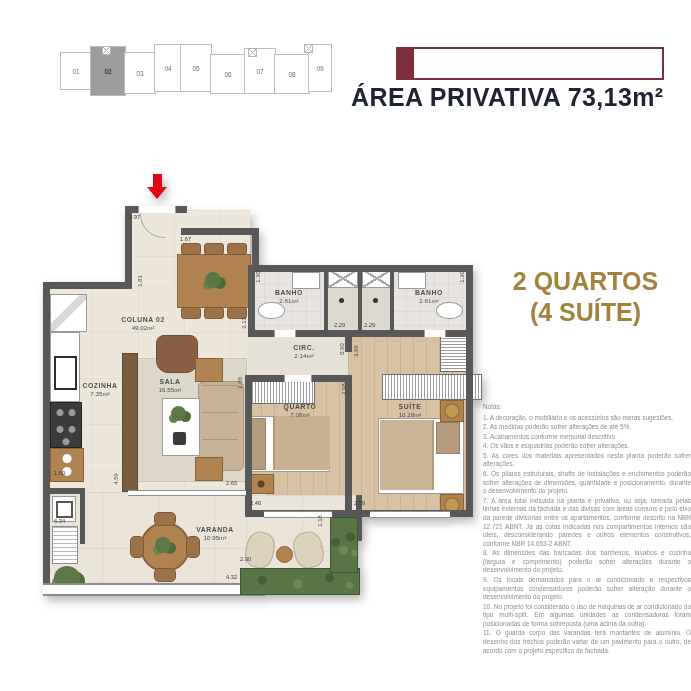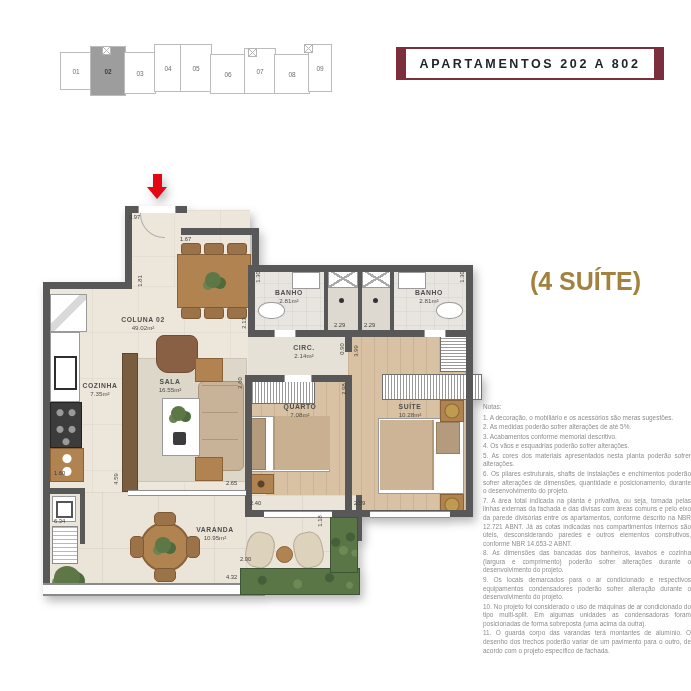--- a/index.html
+++ b/index.html
@@ -83,25 +83,26 @@
     <div class="kcell" style="left:184px;top:8px;width:30px;height:44px">07</div>
     <div class="kcell" style="left:214px;top:14px;width:34px;height:38px">08</div>
     <div class="kcell" style="left:248px;top:4px;width:22px;height:46px">09</div>
     <div class="kx" style="left:42px;top:6px"></div>
     <div class="kx" style="left:188px;top:8px"></div>
     <div class="kx" style="left:244px;top:4px"></div>
   </div>
 
   <div id="badge" class="abs">
     <div class="cap"></div>
-    <div class="btxt">APARTAMENTOS 202 A 802</div>
     <div class="cap"></div>
   </div>
+  <div id="areaTitle" class="abs">ÁREA PRIVATIVA 73,13m²</div>
 
   <div id="summary" class="abs">
+    <div>2 QUARTOS</div>
     <div>(4 SUÍTE)</div>
   </div>
 
   <div id="notes" class="abs">
     <div class="ntitle">Notas:</div>
     <div class="nt">1. A decoração, o mobiliário e os acessórios são meras sugestões.</div>
     <div class="nt">2. As medidas poderão sofrer alterações de até 5%.</div>
     <div class="nt">3. Acabamentos conforme memorial descritivo.</div>
     <div class="nt">4. Os vãos e esquadrias poderão sofrer alterações.</div>
     <div class="nt">5. As cores dos materiais apresentados nesta planta poderão sofrer alterações.</div>

